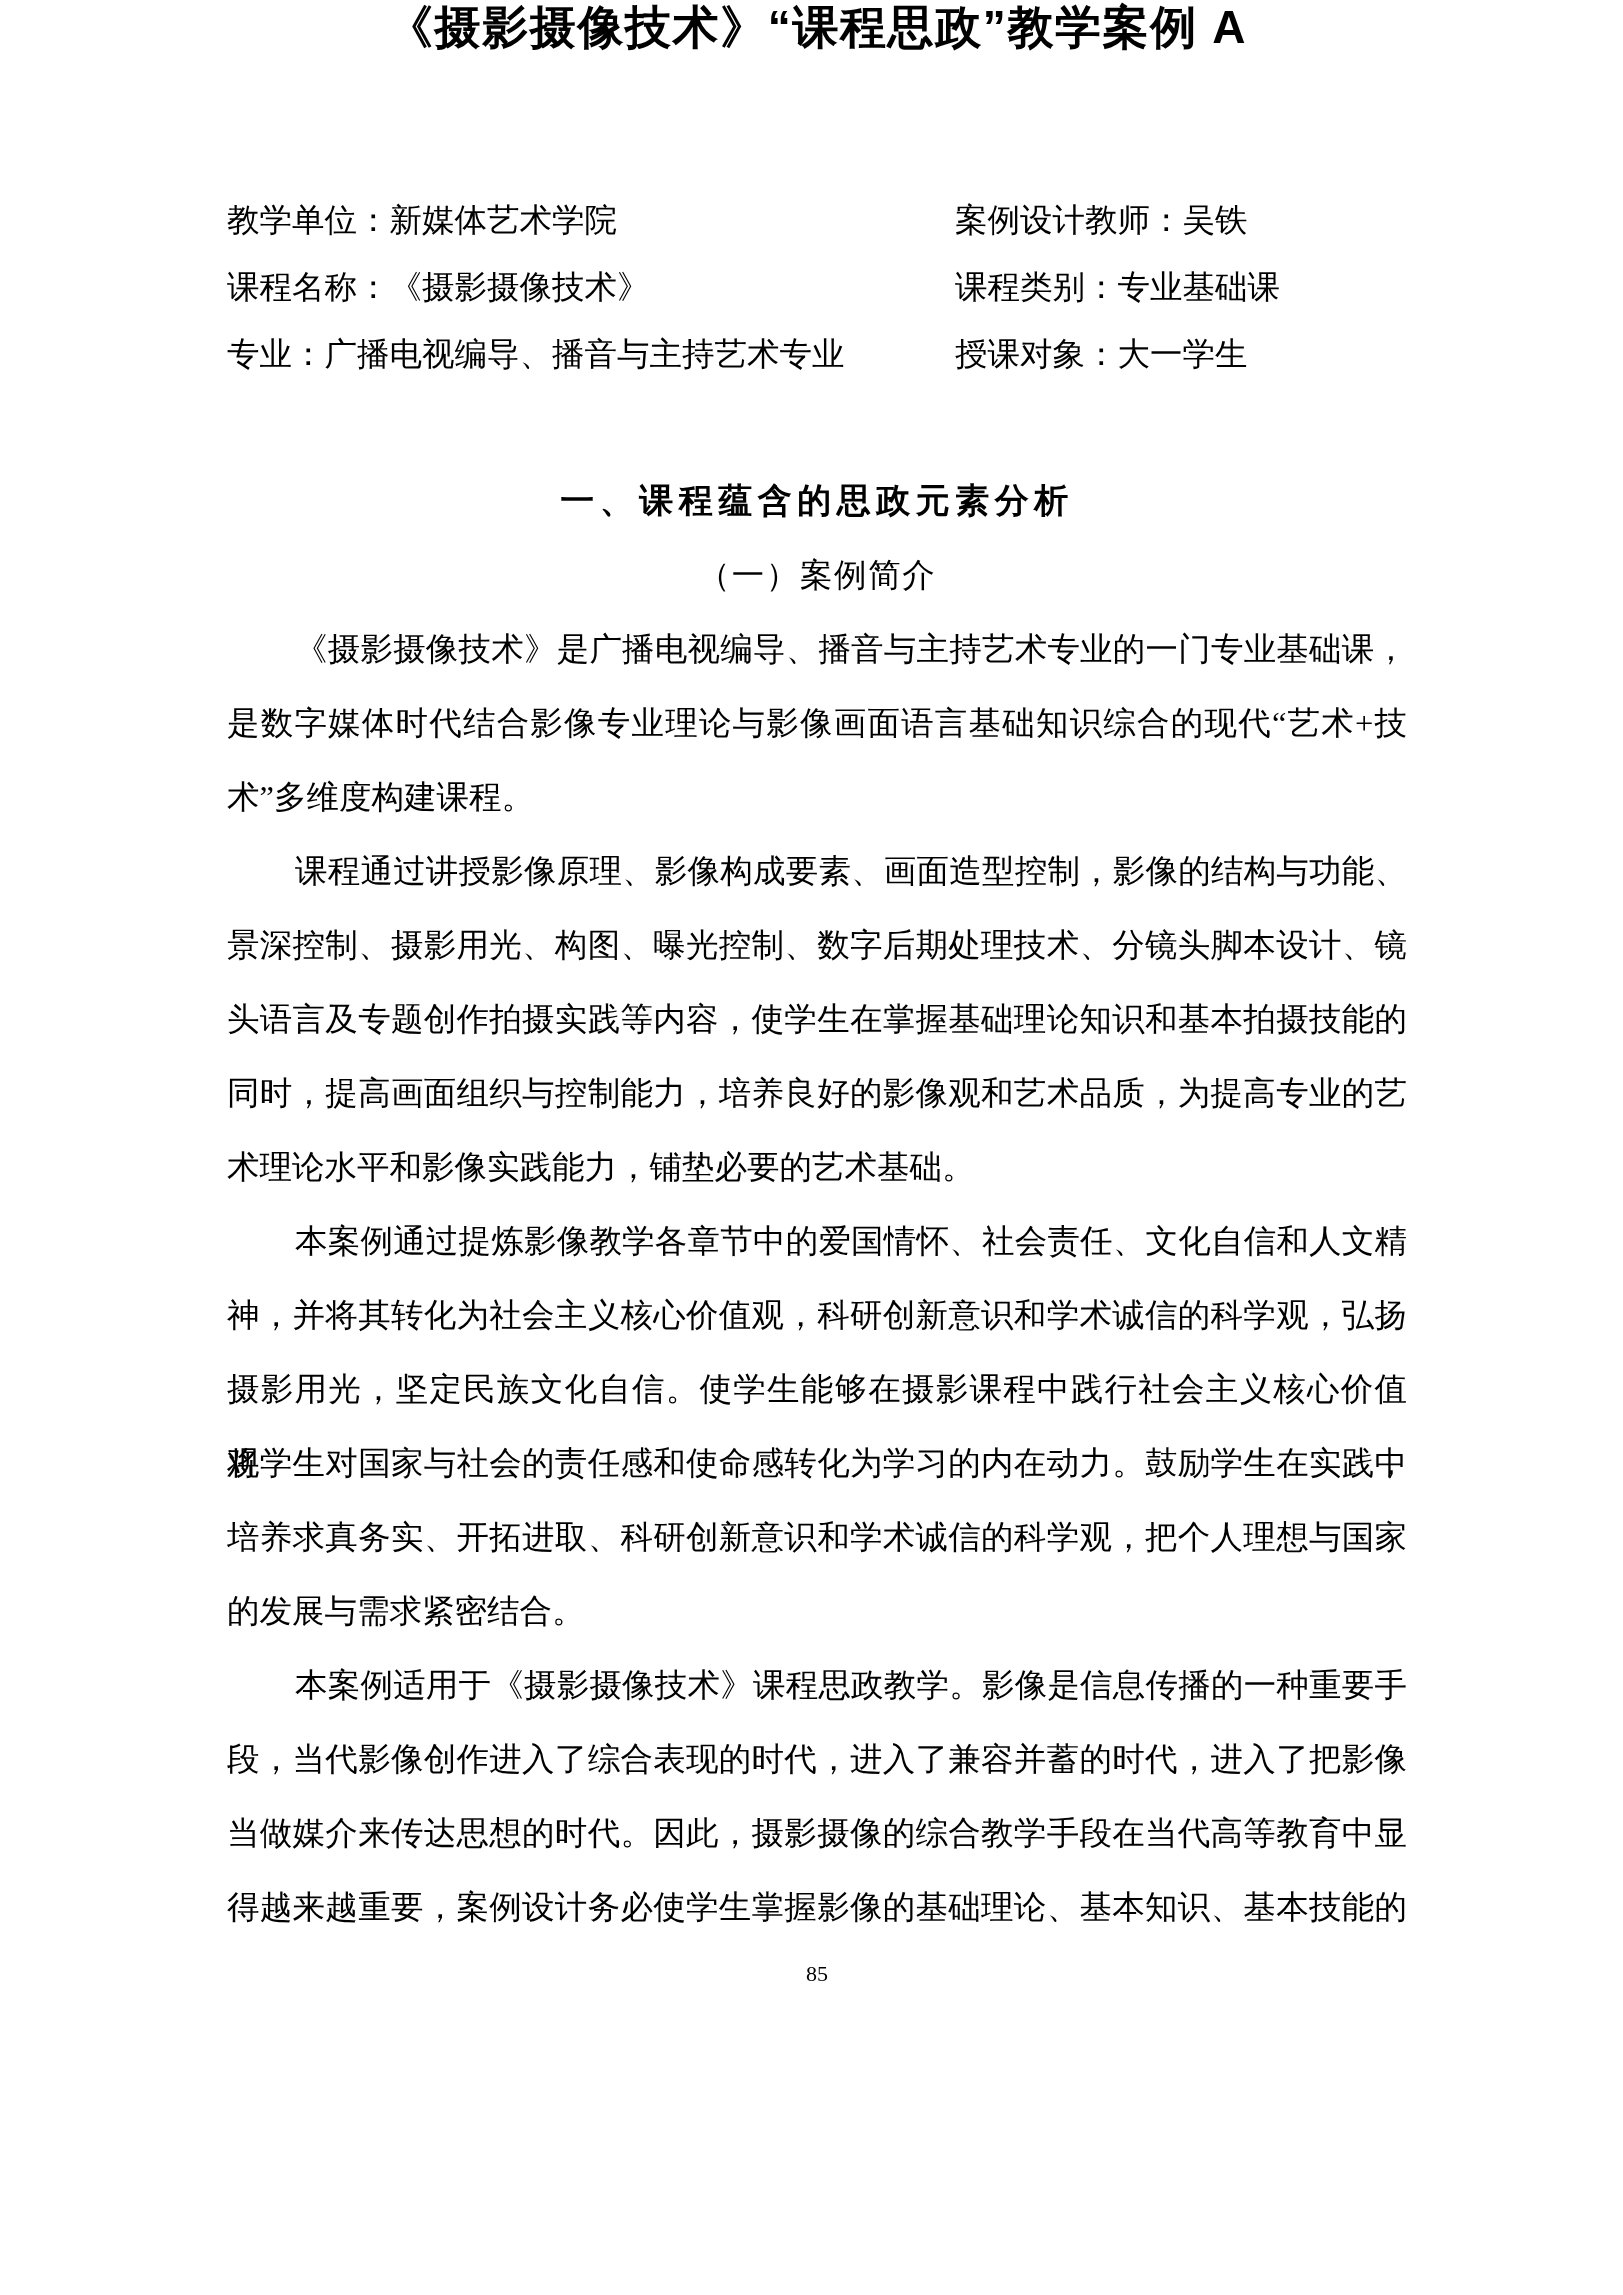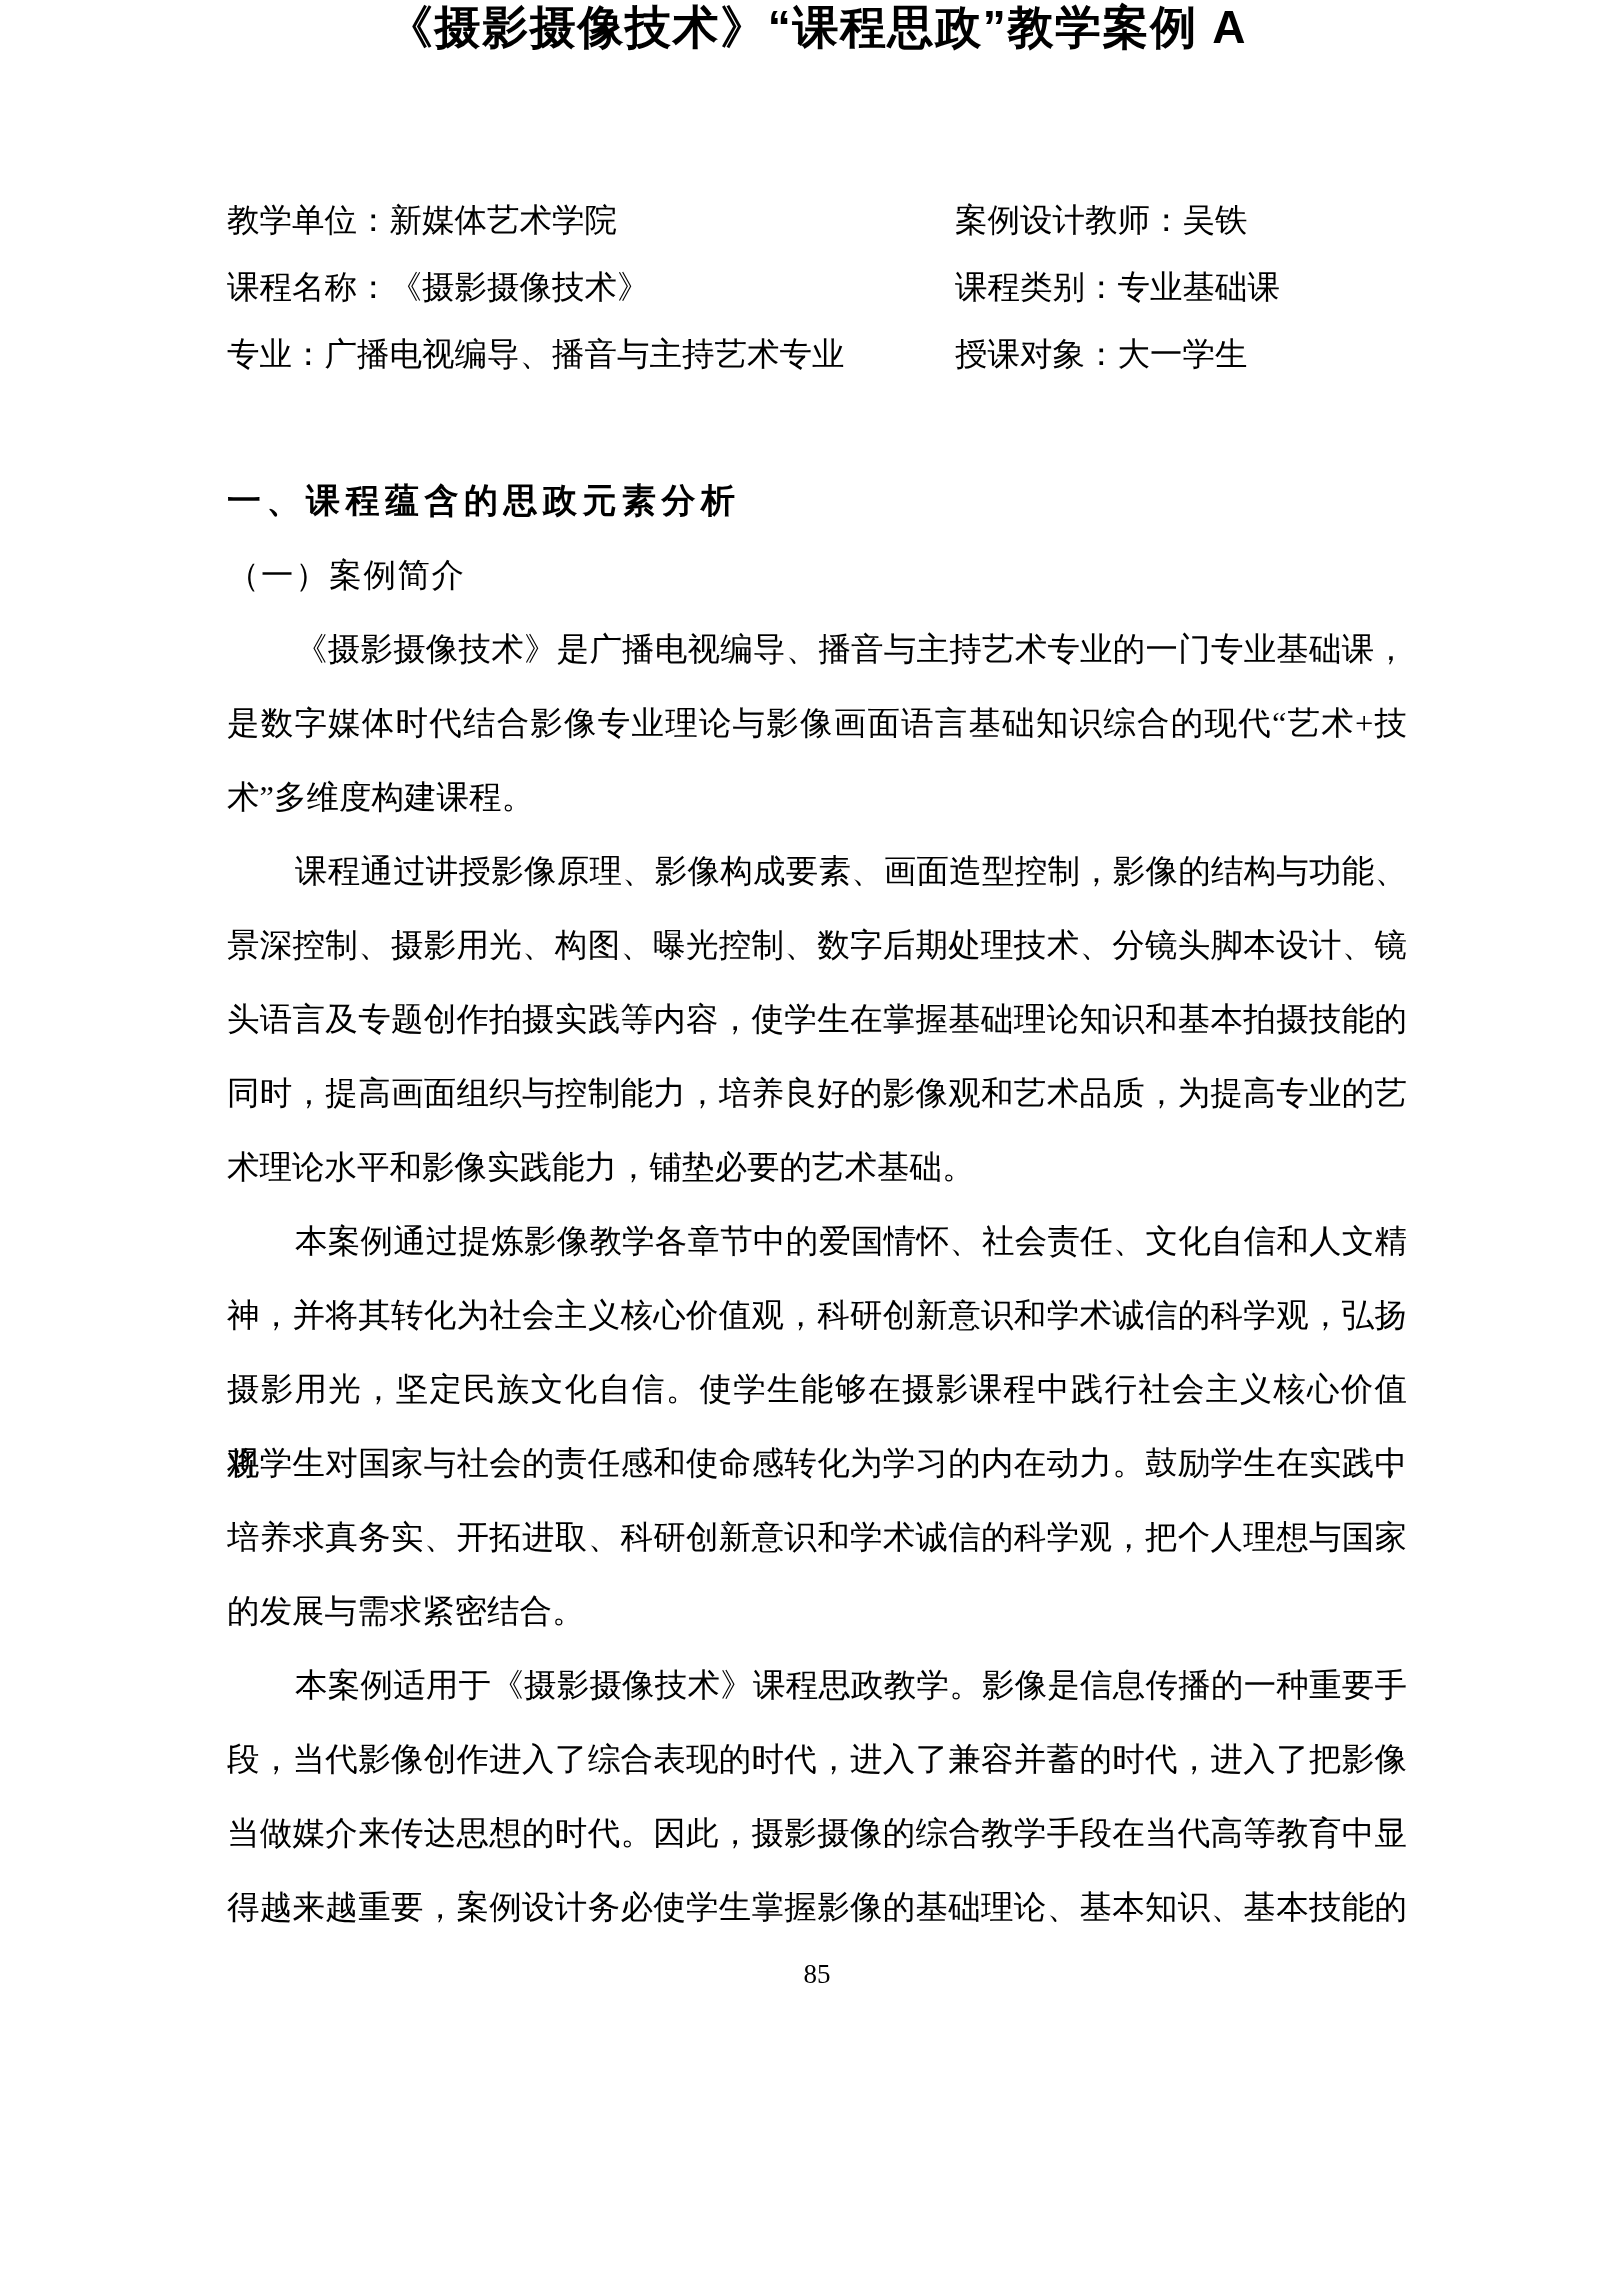--- a/index.html
+++ b/index.html
@@ -47,33 +47,33 @@
   .line {
     height: 74px;
     line-height: 74px;
   }
   .just {
     text-align: justify;
     text-align-last: justify;
   }
   .indent { text-indent: 68px; }
   .end { text-align: left; }
-  .center-line { }
+  .center-line { text-align: center; }
   .h1-line {
     font-weight: bold;
     font-size: 34px;
     letter-spacing: 5.5px;
   }
   .sub-line {
     letter-spacing: 1.6px;
   }
   .page-number {
     margin-top: 14.3px;
     text-align: center;
-    font-size: 27px;
+    font-size: 22px;
     line-height: 32px;
   }
 </style>
 </head>
 <body>
 
 <div class="page">
   <div class="content">
 
     <div class="doc-title">《摄影摄像技术》“课程思政”教学案例 A</div>

